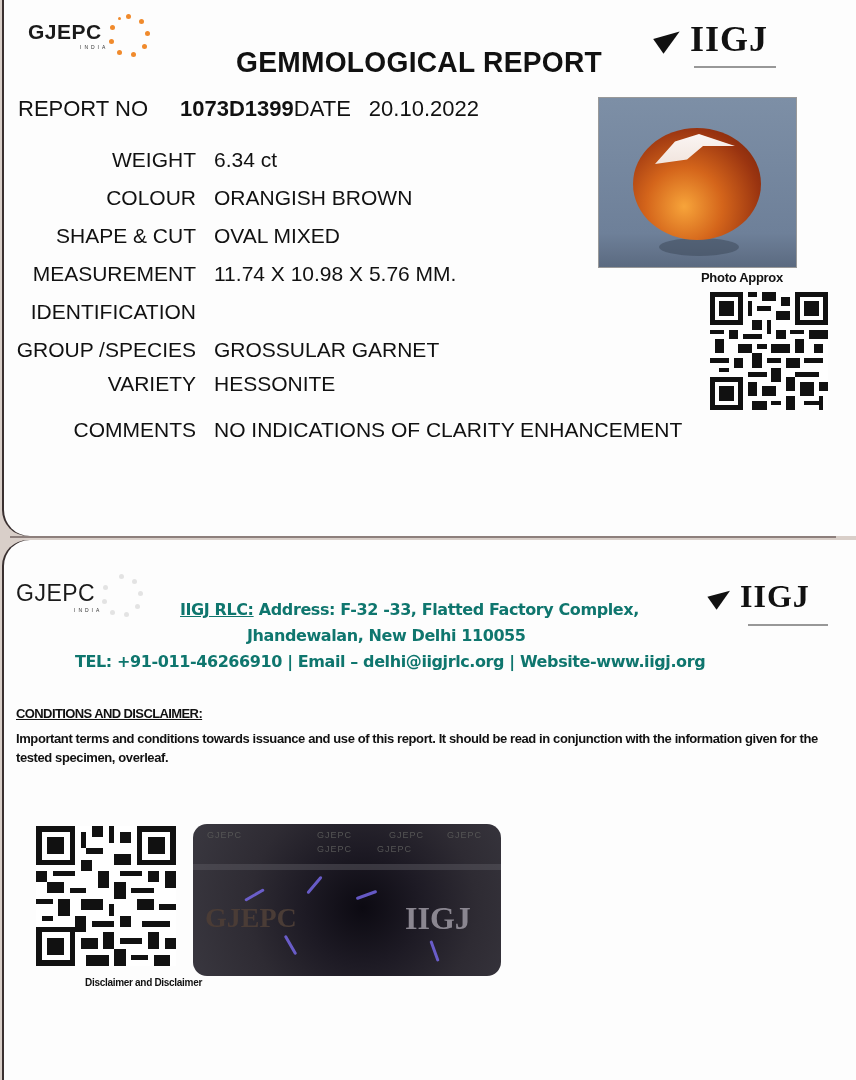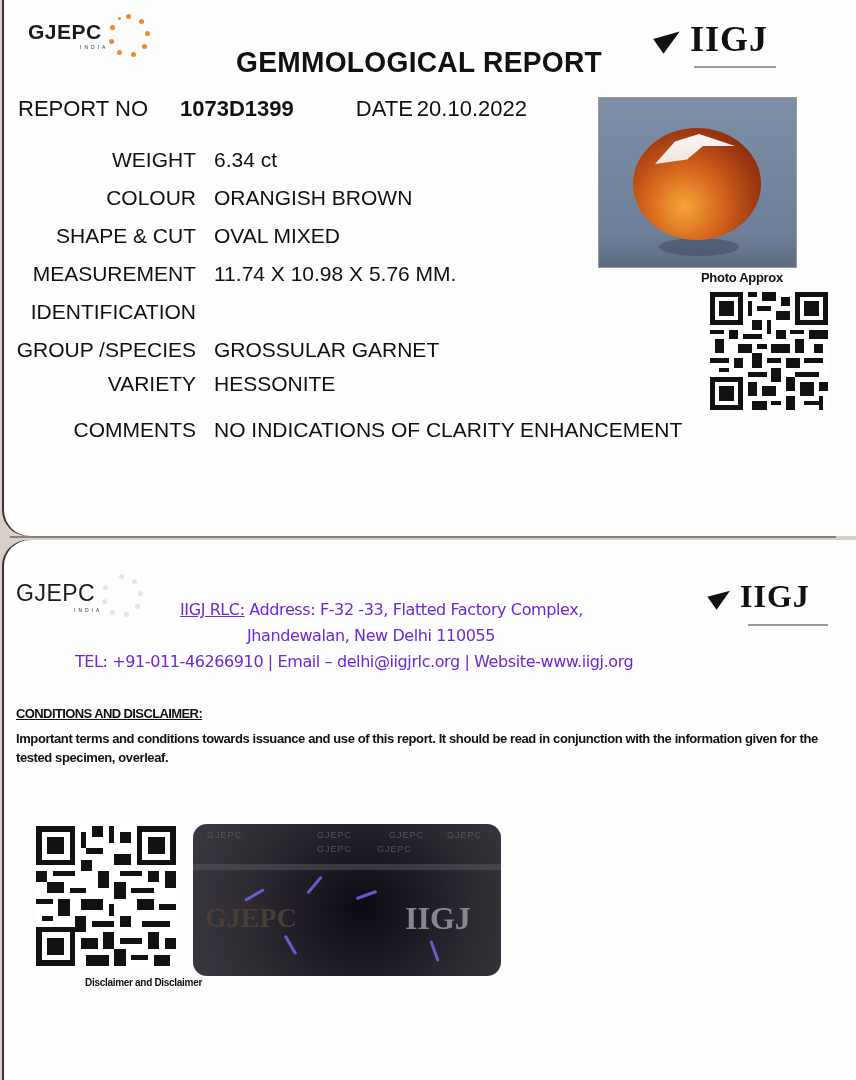--- a/index.html
+++ b/index.html
@@ -25,39 +25,39 @@
   .sun { position:relative; width:46px; height:46px; margin-left:4px; margin-top:-6px; }
   .sun span { position:absolute; width:5px; height:5px; border-radius:50%; background:#f08a2c; }
   .title { position:absolute; left:232px; top:46px; font-size:29px; font-weight:bold; letter-spacing:0.3px; transform:scaleX(0.97); transform-origin:left; }
   .iigj-logo { position:absolute; display:flex; align-items:center; }
   .iigj-text { font-family:"Liberation Serif", serif; font-weight:bold; font-size:36px; letter-spacing:1px; color:#111; }
   .iigj-under { position:absolute; height:2px; background:#555; opacity:.6; }
   .arrow { width:0; height:0; border-left:26px solid #111; border-top:9px solid transparent; border-bottom:9px solid transparent; transform:rotate(-35deg); margin-right:8px; }
 
   .report-row { position:absolute; top:96px; left:14px; font-size:22px; display:flex; gap:0; }
   .report-row .lbl { margin-right:32px; }
-  .report-row .num { font-weight:bold; margin-right:62px; }
-  .report-row .datel { margin-right:4px; }
+  .report-row .num { font-weight:bold; }
+  .report-row .datel { margin-right:18px; }
   .field { position:absolute; display:flex; font-size:21px; white-space:nowrap; }
   .field .k { position:absolute; right:0; text-align:right; width:200px; }
   .field .v { position:absolute; left:10px; }
   .bold { font-weight:normal; }
 
   .photo { position:absolute; left:594px; top:97px; width:197px; height:169px; background:linear-gradient(#7d8fa6,#6e8099 80%,#5b6a80); border:1px solid #999; overflow:hidden; }
   .gem { position:absolute; left:34px; top:30px; width:128px; height:112px; border-radius:50%;
          background:radial-gradient(ellipse at 40% 70%, #f7a43a 0%, #d4651b 35%, #9a3410 70%, #6a200b 100%); }
   .gem::before { content:""; position:absolute; left:22px; top:6px; width:80px; height:30px; background:linear-gradient(#fff,#f3ece8); clip-path:polygon(0 100%,25% 25%,55% 0,100% 40%,60% 40%,40% 85%); opacity:.95; }
   .gem-shadow { position:absolute; left:60px; top:140px; width:80px; height:18px; border-radius:50%; background:#3a4556; opacity:.5; }
   .caption { position:absolute; font-size:13px; font-weight:bold; letter-spacing:-0.3px;padding-left:45px; }
   .qr { position:absolute; background:#fff; }
   .qr svg { display:block; }
   .small-cap { position:absolute; font-size:11px; text-align:center; line-height:17px; letter-spacing:-0.3px; }
 
   
-  .addr { position:absolute; font-family:"DejaVu Sans", sans-serif; font-weight:normal; font-size:16px; color:#6d28d9; letter-spacing:-0.4px;text-align:right; }
+  .addr { position:absolute; font-family:"DejaVu Sans", sans-serif; font-weight:bold; font-size:16px; color:#0f766e; letter-spacing:-0.4px;text-align:right; }
   .u { text-decoration:underline; }
   .cond-h { position:absolute; left:16px; top:706px; font-size:13px; font-weight:bold; text-decoration:underline; letter-spacing:-0.6px; }
   .cond-p { position:absolute; left:16px; top:729px; width:830px; font-size:13px; font-weight:bold; line-height:19px; letter-spacing:-0.4px; }
   .hologram { position:absolute; left:193px; top:824px; width:308px; height:152px; border-radius:14px;
     background:radial-gradient(circle at 55% 55%, #0c0a12 0%, #1d1a24 30%, #2e2b33 60%, #3a3840 100%); overflow:hidden; }
   .holo-band { position:absolute; left:0; right:0; top:40px; height:6px; background:#5a5860; opacity:.5; }
   .holo-ray { position:absolute; width:3px; height:22px; background:#7a6cf0; border-radius:2px; opacity:.8; }
   .holo-txt { position:absolute; font-family:"Liberation Serif", serif; font-weight:bold; color:#8a8690; }
   .holo-small { position:absolute; font-size:9px; color:#555; letter-spacing:1px; }
 </style>

